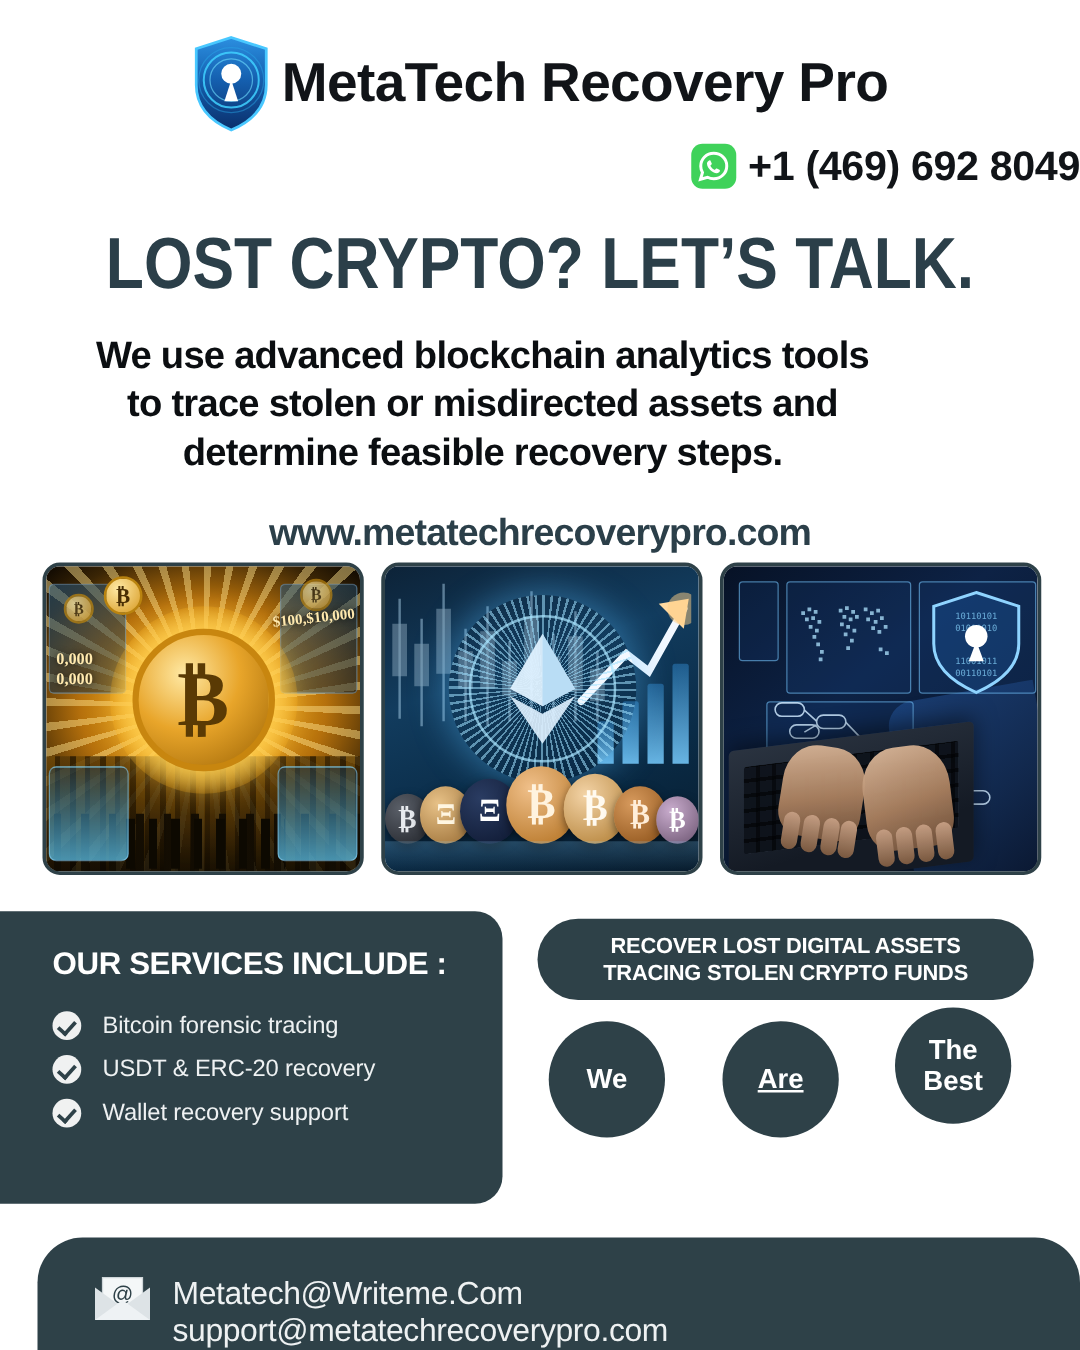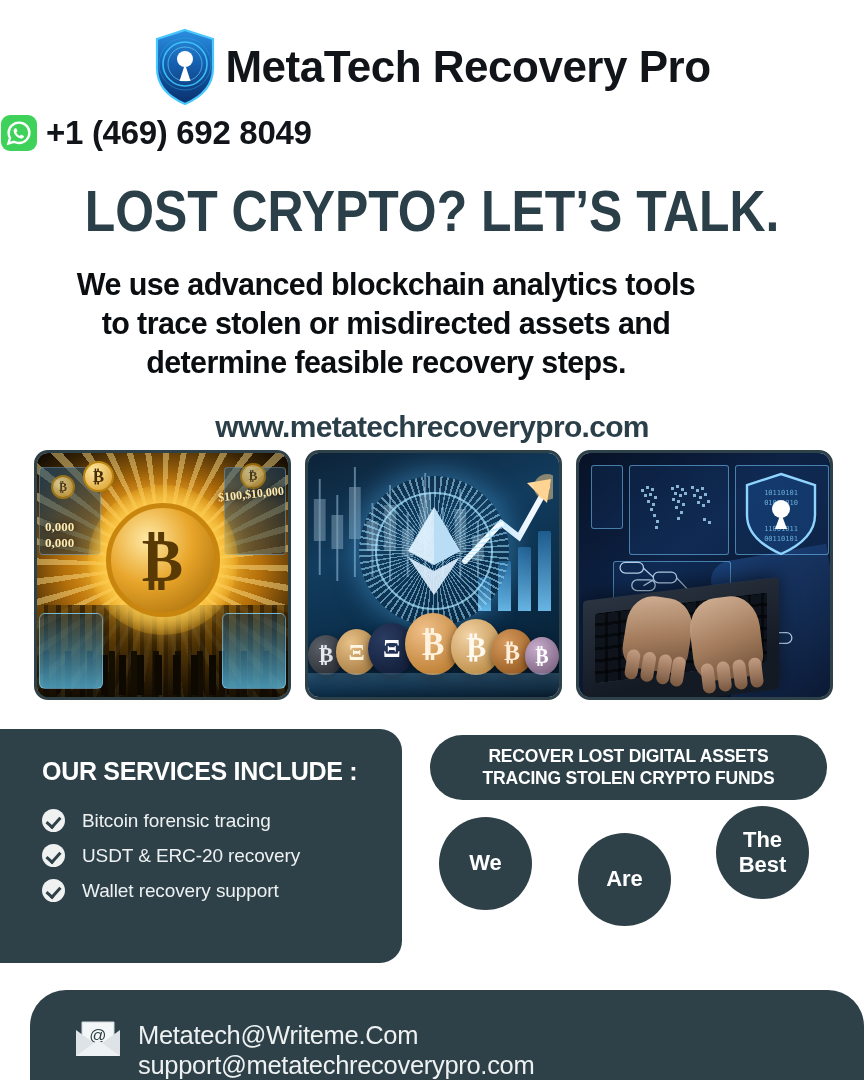--- a/index.html
+++ b/index.html
@@ -12,21 +12,21 @@
   .flyer{position:relative;width:864px;height:1080px;overflow:hidden;background:#fff;}
 
   
   .header{position:absolute;top:28px;left:0;width:864px;}
   .brandrow{display:flex;align-items:center;justify-content:center;gap:8px;}
   .shield-logo{width:64px;height:78px;flex:0 0 auto;}
   .brand-title{
     font-size:44px;font-weight:bold;color:#111418;letter-spacing:-0.5px;
     line-height:1;white-space:nowrap;
   }
-  .phonerow{display:flex;align-items:center;justify-content:flex-start;gap:8px;margin-top:8px;}
+  .phonerow{display:flex;align-items:center;justify-content:flex-end;gap:8px;margin-top:8px;}
   .wa-icon{width:38px;height:38px;flex:0 0 auto;}
   .phone-num{font-size:33px;font-weight:bold;color:#111418;white-space:nowrap;letter-spacing:-0.3px;}
 
   
   .headline{
     position:absolute;top:182px;left:0;width:864px;text-align:center;
     font-family:"Liberation Sans Narrow","Liberation Sans",sans-serif;
     font-size:58px;font-weight:bold;color:#2b3f49;
     letter-spacing:0px;transform:scaleX(0.86);transform-origin:center top;
     line-height:1;
@@ -163,21 +163,21 @@
     text-align:center;color:#ffffff;font-size:17.5px;font-weight:bold;line-height:1.25;
     letter-spacing:-0.2px;
   }
   .circles{position:absolute;left:430px;top:812px;width:400px;height:105px;}
   .circ{
     position:absolute;border-radius:50%;background:#2e4148;
     display:flex;align-items:center;justify-content:center;text-align:center;
     color:#ffffff;font-weight:bold;font-size:22px;line-height:1.12;
   }
   .circ.c1{left:9px;top:5px;width:93px;height:93px;}
-  .circ.c2{left:148px;top:21px;width:93px;height:93px;}
+  .circ.c2{left:148px;top:5px;width:93px;height:93px;text-decoration:underline;}
   .circ.c3{left:286px;top:-6px;width:93px;height:93px;}
 
   
   .footer{
     position:absolute;left:30px;top:990px;width:834px;height:110px;
     background:#2e4148;border-radius:36px 36px 0 0;
   }
   .env-icon{position:absolute;left:42px;top:26px;width:52px;height:44px;}
   .emails{position:absolute;left:108px;top:30px;color:#eef1f2;font-size:25.5px;line-height:1.18;letter-spacing:-0.3px;}
 </style>

